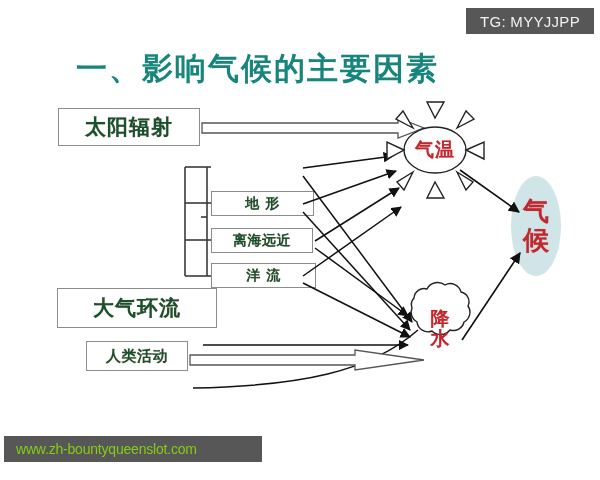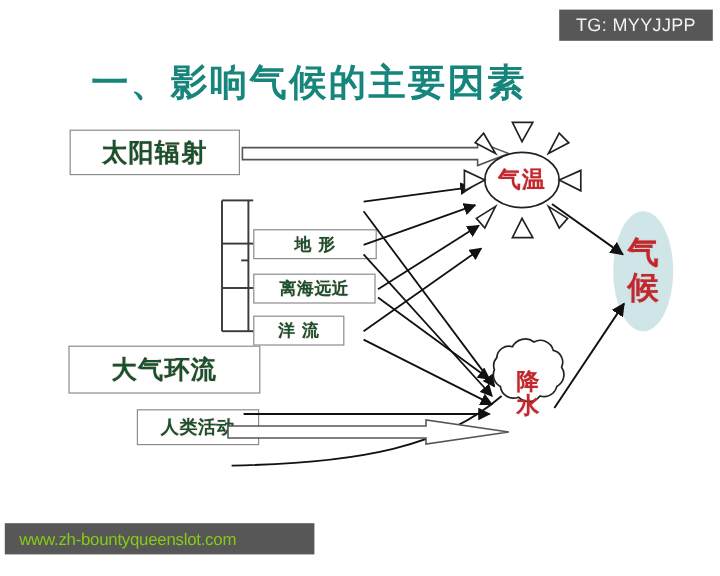--- a/index.html
+++ b/index.html
@@ -74,31 +74,31 @@
     font-family: "DejaVu Sans", sans-serif;
     font-weight: bold;
     display: flex;
     align-items: center;
     justify-content: center;
     white-space: nowrap;
     text-shadow: 0 0 1px rgba(193,39,45,0.45);
   }
   .fbox.big  { font-size: 21px; letter-spacing: 1px; }
   .fbox.small{ font-size: 14px; letter-spacing: 0.5px; }
-  .fbox.mid  { font-size: 15px; letter-spacing: 0.5px; margin-left: 28px; }
+  .fbox.mid  { font-size: 15px; letter-spacing: 0.5px; }
 
   #box-solar   { left: 58px;  top: 108px; width: 142px; height: 38px; }
   #box-ground  { left: 55px;  top: 196px; width: 146px; height: 42px; }
   #box-circ    { left: 57px;  top: 288px; width: 160px; height: 40px; }
   #box-human   { left: 86px;  top: 341px; width: 102px; height: 30px; }
 
   #box-sea     { left: 211px; top: 155px; width: 90px;  height: 25px; }
   #box-terrain { left: 211px; top: 191px; width: 103px;  height: 25px; }
   #box-veg     { left: 211px; top: 228px; width: 102px; height: 25px; }
-  #box-current { left: 211px; top: 263px; width: 76px;  height: 25px; }
+  #box-current { left: 211px; top: 263px; width: 105px;  height: 25px; }
 
   
   #node-temp {
     position: absolute;
     left: 404px; top: 128px;
     width: 62px; height: 44px;
     display: flex; align-items: center; justify-content: center;
     color: #c1272d;
     font-family: "DejaVu Sans", sans-serif;
     font-weight: bold;

